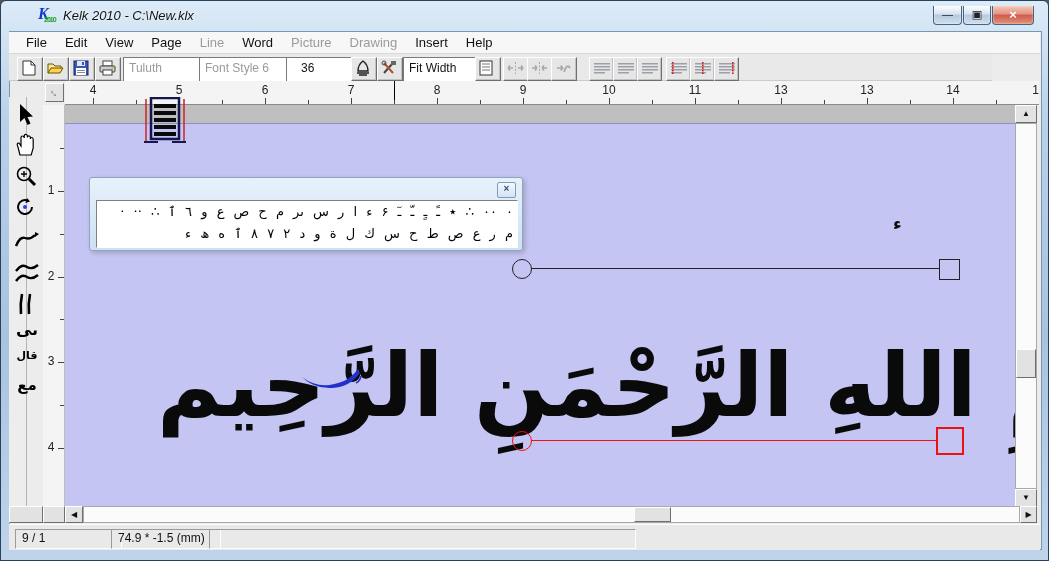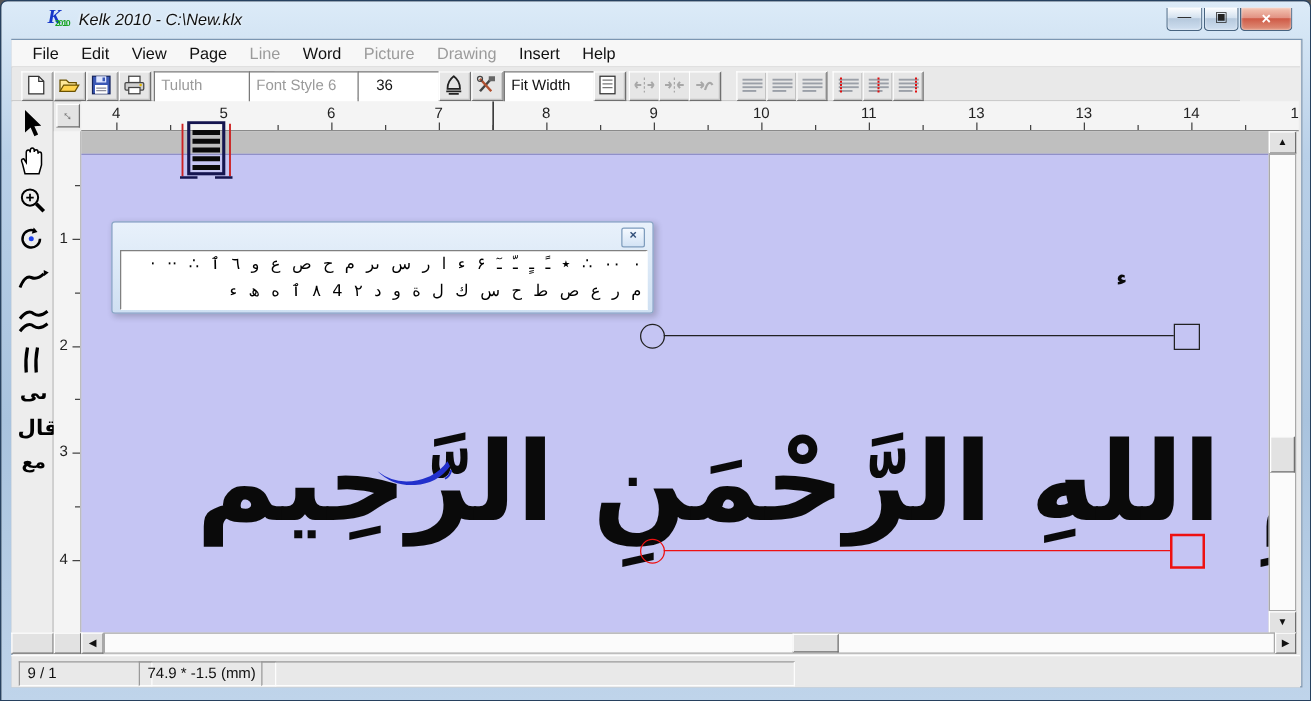--- a/index.html
+++ b/index.html
@@ -31,21 +31,21 @@
   .tbtn svg{position:absolute;left:3px;top:2px;}
   .combo{position:absolute;top:3px;height:22px;background:#fff;border:1px solid;border-color:#7a7a7a #f4f4f4 #f4f4f4 #7a7a7a;
     font-size:12px;color:#111;padding:3px 18px 0 5px;white-space:nowrap;overflow:hidden;}
   .combo.disabled{color:#9a9a9a;}
   .combo .drop{position:absolute;right:1px;top:1px;width:16px;height:18px;background:#dcdcdc;
     border:1px solid;border-color:#fff #6f6f6f #6f6f6f #fff;color:#333;font-size:7px;text-align:center;line-height:17px;}
   .combo.disabled .drop{color:#9a9a9a;}
   .alignbtn{position:absolute;top:3px;width:23px;height:22px;background:#e6e6e6;
     border:1px solid;border-color:#ffffff #6f6f6f #6f6f6f #ffffff;box-shadow:inset -1px -1px 0 #c2c2c2;}
   
-  #toolbox{left:8px;top:80px;width:34px;height:425px;background:#ededed;border-right:1px solid #b5b5b5;}
+  #toolbox{left:8px;top:96px;width:18px;height:425px;background:#ededed;border-right:1px solid #b5b5b5;}
   .tool{position:absolute;left:5px;width:26px;height:26px;text-align:center;}
   .tool .ar{font-family:"DejaVu Sans",sans-serif;font-weight:bold;color:#000;}
   
   #ruler-corner{left:44px;top:82px;width:19px;height:19px;background:#e3e3e3;
     border:1px solid;border-color:#fff #6f6f6f #6f6f6f #fff;color:#777;font-size:11px;text-align:center;line-height:17px;}
   #hruler{left:64px;top:80px;width:974px;height:24px;background:#f4f4f4;border-bottom:1px solid #8a8a8a;overflow:hidden;font-size:12px;color:#222;}
   #vruler{left:42px;top:104px;width:22px;height:402px;background:#f4f4f4;border-right:1px solid #bdbdbd;overflow:hidden;font-size:12px;color:#222;}
   .hnum{position:absolute;top:2px;width:20px;text-align:center;}
   .htick{position:absolute;bottom:0;width:1px;background:#444;}
   .vnum{position:absolute;left:2px;width:12px;text-align:center;}
@@ -299,21 +299,21 @@
     </div>
     <div class="tool" style="top:194px;">
       <svg width="22" height="26">
           <path d="M8,3 q-2,10 -1,20" fill="none" stroke="#000" stroke-width="2.6"></path>
           <path d="M16,3 q-2,10 -1,20" fill="none" stroke="#000" stroke-width="2.6"></path>
         </svg>
     </div>
     <div class="tool" style="top:223px;font-size:16px;">
       <span class="ar">ىى</span>
     </div>
-    <div class="tool" style="top:252px;font-size:17px;">
+    <div class="tool" style="top:252px;font-size:11px;">
       <span class="ar">قال</span>
     </div>
     <div class="tool" style="top:279px;font-size:15px;">
       <span class="ar">مع</span>
     </div>
   </div>
 
   <div id="ruler-corner" class="abs">
     <span style="display:inline-block;transform:rotate(45deg);">↔</span>
   </div>
@@ -398,21 +398,21 @@
     <rect x="11" y="21" width="22" height="4" fill="#0a0a0a"></rect>
     <rect x="11" y="28" width="22" height="4" fill="#0a0a0a"></rect>
     <rect x="11" y="35" width="22" height="4" fill="#0a0a0a"></rect>
     <path d="M1,45 h14 M29,45 h14" stroke="#15154f" stroke-width="2"></path>
   </svg>
 
   <div id="glyph-win" class="abs">
     <div id="glyph-close"><span>×</span></div>
     <div id="glyph-box">
       <div class="glyph-row">٠ ٠٠ ∴ ٭ ـً ـٍ ـّ ـٓ ۶ ء ا ر س ىر م ح ص ع و ٦ ٱ ∴ ·· ·</div>
-      <div class="glyph-row">م ر ع ص ط ح س ك ل ة و د ٢ 4 ٨ ٱ ه ھ ء</div>
+      <div class="glyph-row">م ر ع ص ط ح س ك ل ة و د ٢ ٧ ٨ ٱ ه ھ ء</div>
     </div>
   </div>
 
   <div class="sb-btn abs" style="left:1014px;top:104px;width:22px;height:18px;line-height:16px;"><span>▲</span></div>
   <div class="sb-track abs" style="left:1014px;top:122px;width:22px;height:366px;"></div>
   <div class="sb-thumb abs" style="left:1015px;top:348px;width:20px;height:29px;"></div>
   <div class="sb-btn abs" style="left:1014px;top:488px;width:22px;height:18px;line-height:16px;"><span>▼</span></div>
 
   <div class="sb-btn abs" style="left:8px;top:505px;width:34px;height:17px;"></div>
   <div class="sb-btn abs" style="left:42px;top:505px;width:22px;height:17px;"></div>

